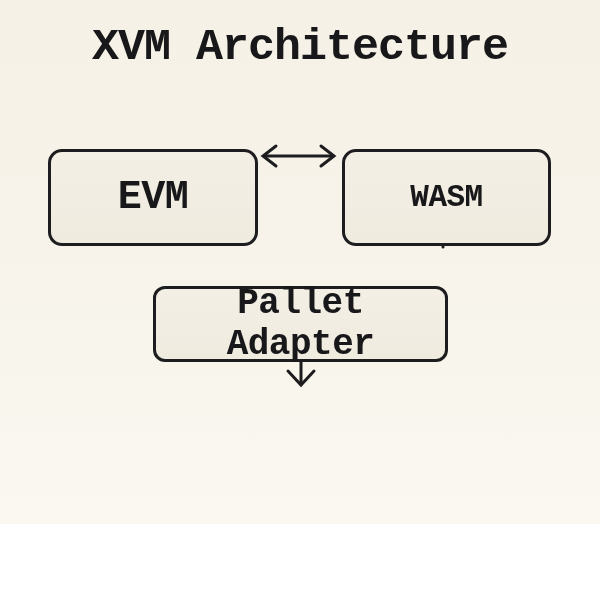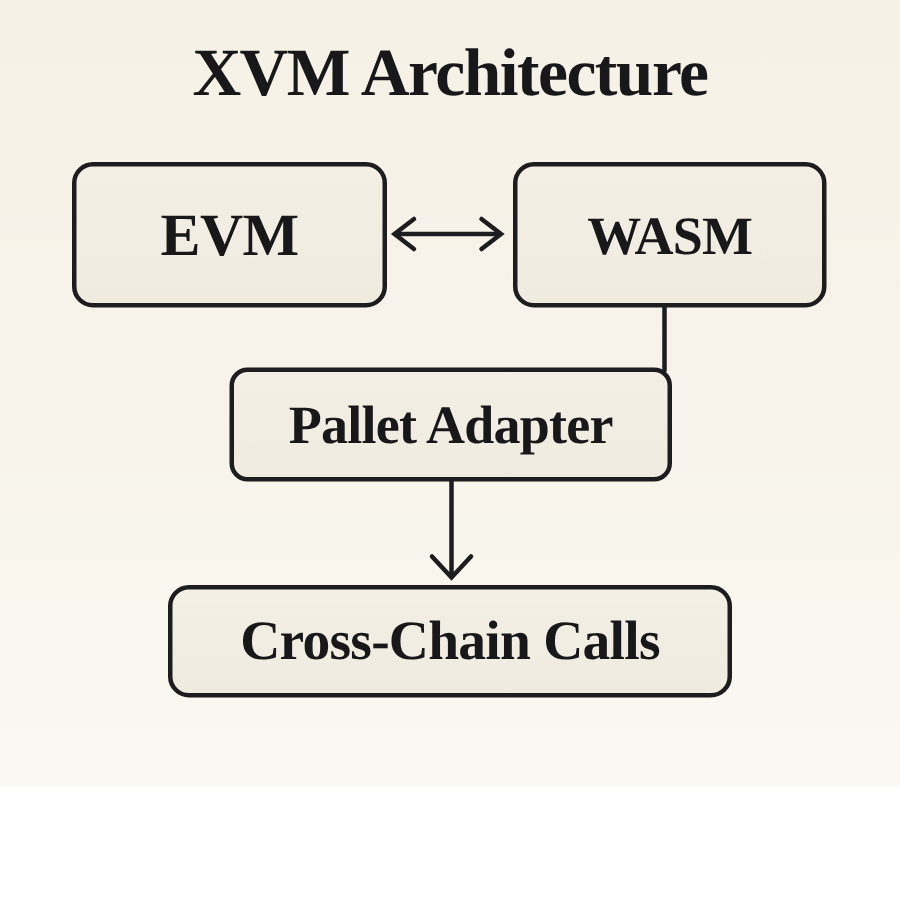--- a/index.html
+++ b/index.html
@@ -4,21 +4,21 @@
 <style>
   html, body {
     margin: 0;
     padding: 0;
   }
   .canvas {
     position: relative;
     width: 600px;
     height: 524px;
     background: linear-gradient(180deg, #f5f1e6 0%, #f7f3ea 45%, #faf8f1 100%);
-    font-family: Liberation Serif, serif;
+    font-family: Liberation Mono, monospace;
     overflow: hidden;
   }
   .title {
     position: absolute;
     top: 22px;
     left: 0;
     width: 600px;
     text-align: center;
     font-size: 45px;
     font-weight: 700;
@@ -31,23 +31,24 @@
     background: linear-gradient(180deg, #f4efe5 0%, #f0ebdf 100%);
     border: 3px solid #1d1d1f;
     border-radius: 14px;
     display: flex;
     align-items: center;
     justify-content: center;
     color: #18181a;
     font-weight: 700;
     letter-spacing: -0.5px;
     text-align: center;
+    margin-top: 41px;
   }
   .node-evm   { left: 48px;  top: 108px; width: 210px; height: 97px; font-size: 40px; }
-  .node-wasm  { left: 342px; top: 108px; width: 209px; height: 97px; font-size: 36px; }
+  .node-wasm  { left: 342px; top: 108px; width: 209px; height: 97px; font-size: 31px; }
   .node-pallet{ left: 153px; top: 245px; width: 295px; height: 76px; font-size: 36px; border-radius: 12px; }
   .node-cross { left: 112px; top: 390px; width: 376px; height: 75px; font-size: 37px; }
   .edges-svg {
     position: absolute;
     left: 0;
     top: 0;
     width: 600px;
     height: 600px;
     pointer-events: none;
   }
@@ -82,17 +83,14 @@
   </div>
 
   <div class="node node-wasm">
     <span>WASM</span>
   </div>
 
   <div class="node node-pallet">
     <span>Pallet Adapter</span>
   </div>
 
-  <div class="node node-cross">
-    <span>Cross-Chain Calls</span>
-  </div>
 
 </div>
 
 </body></html>

